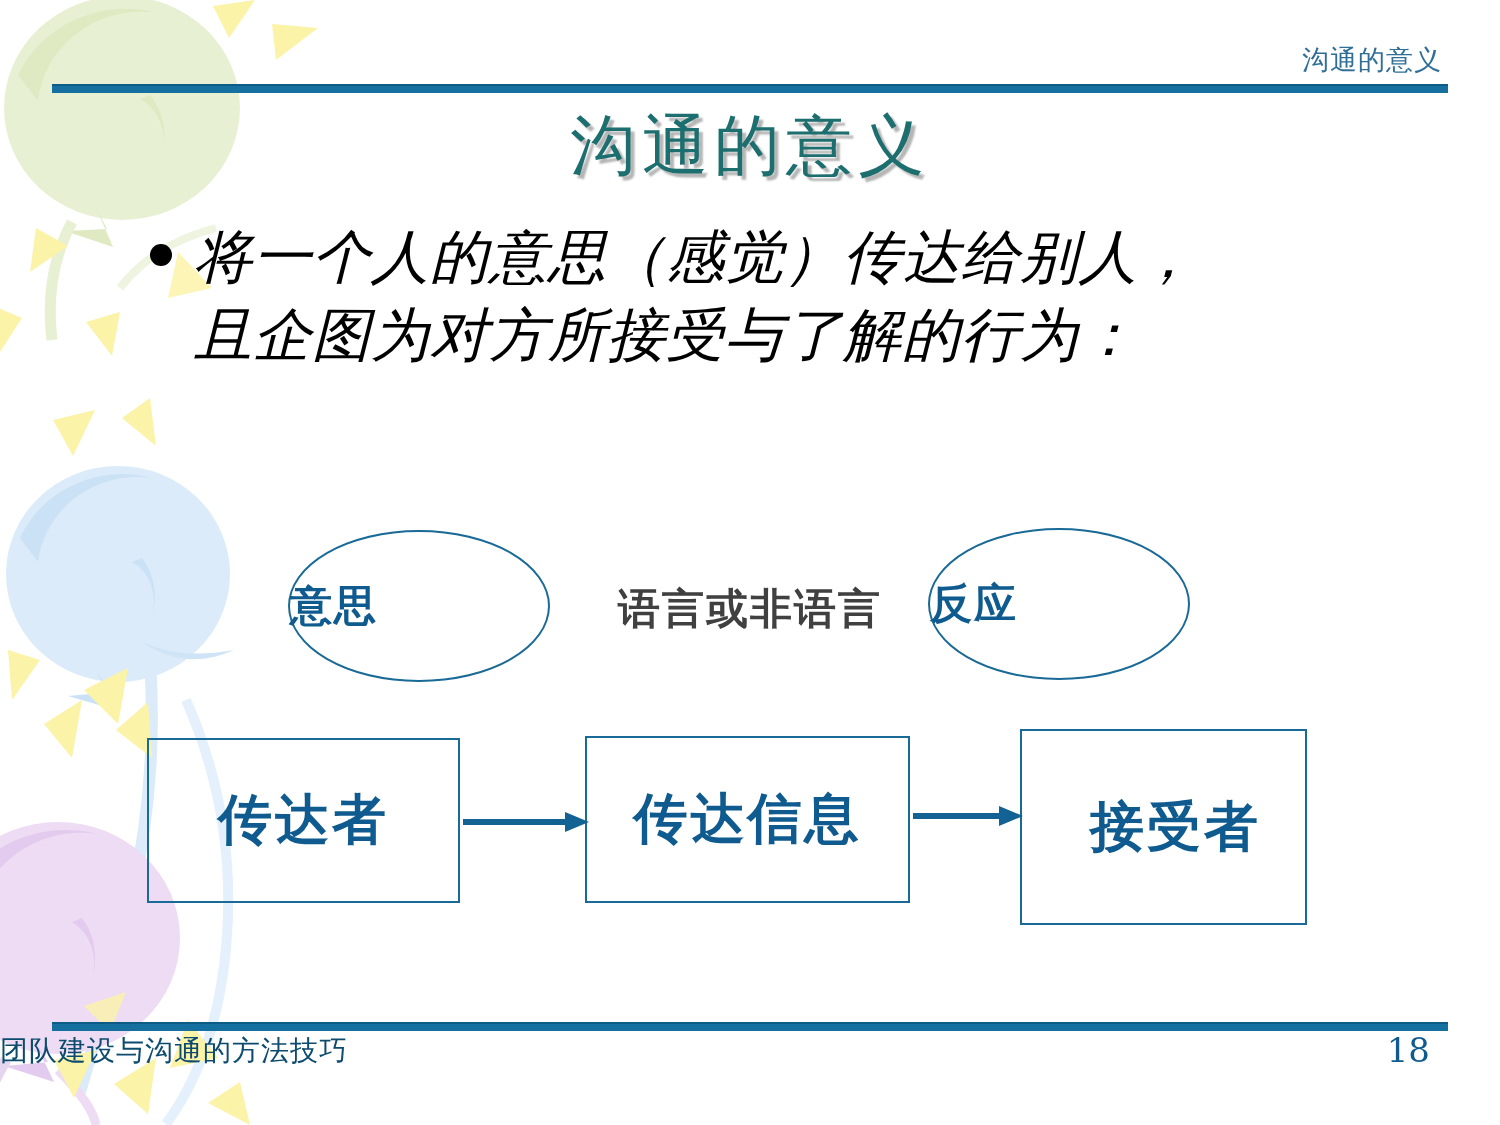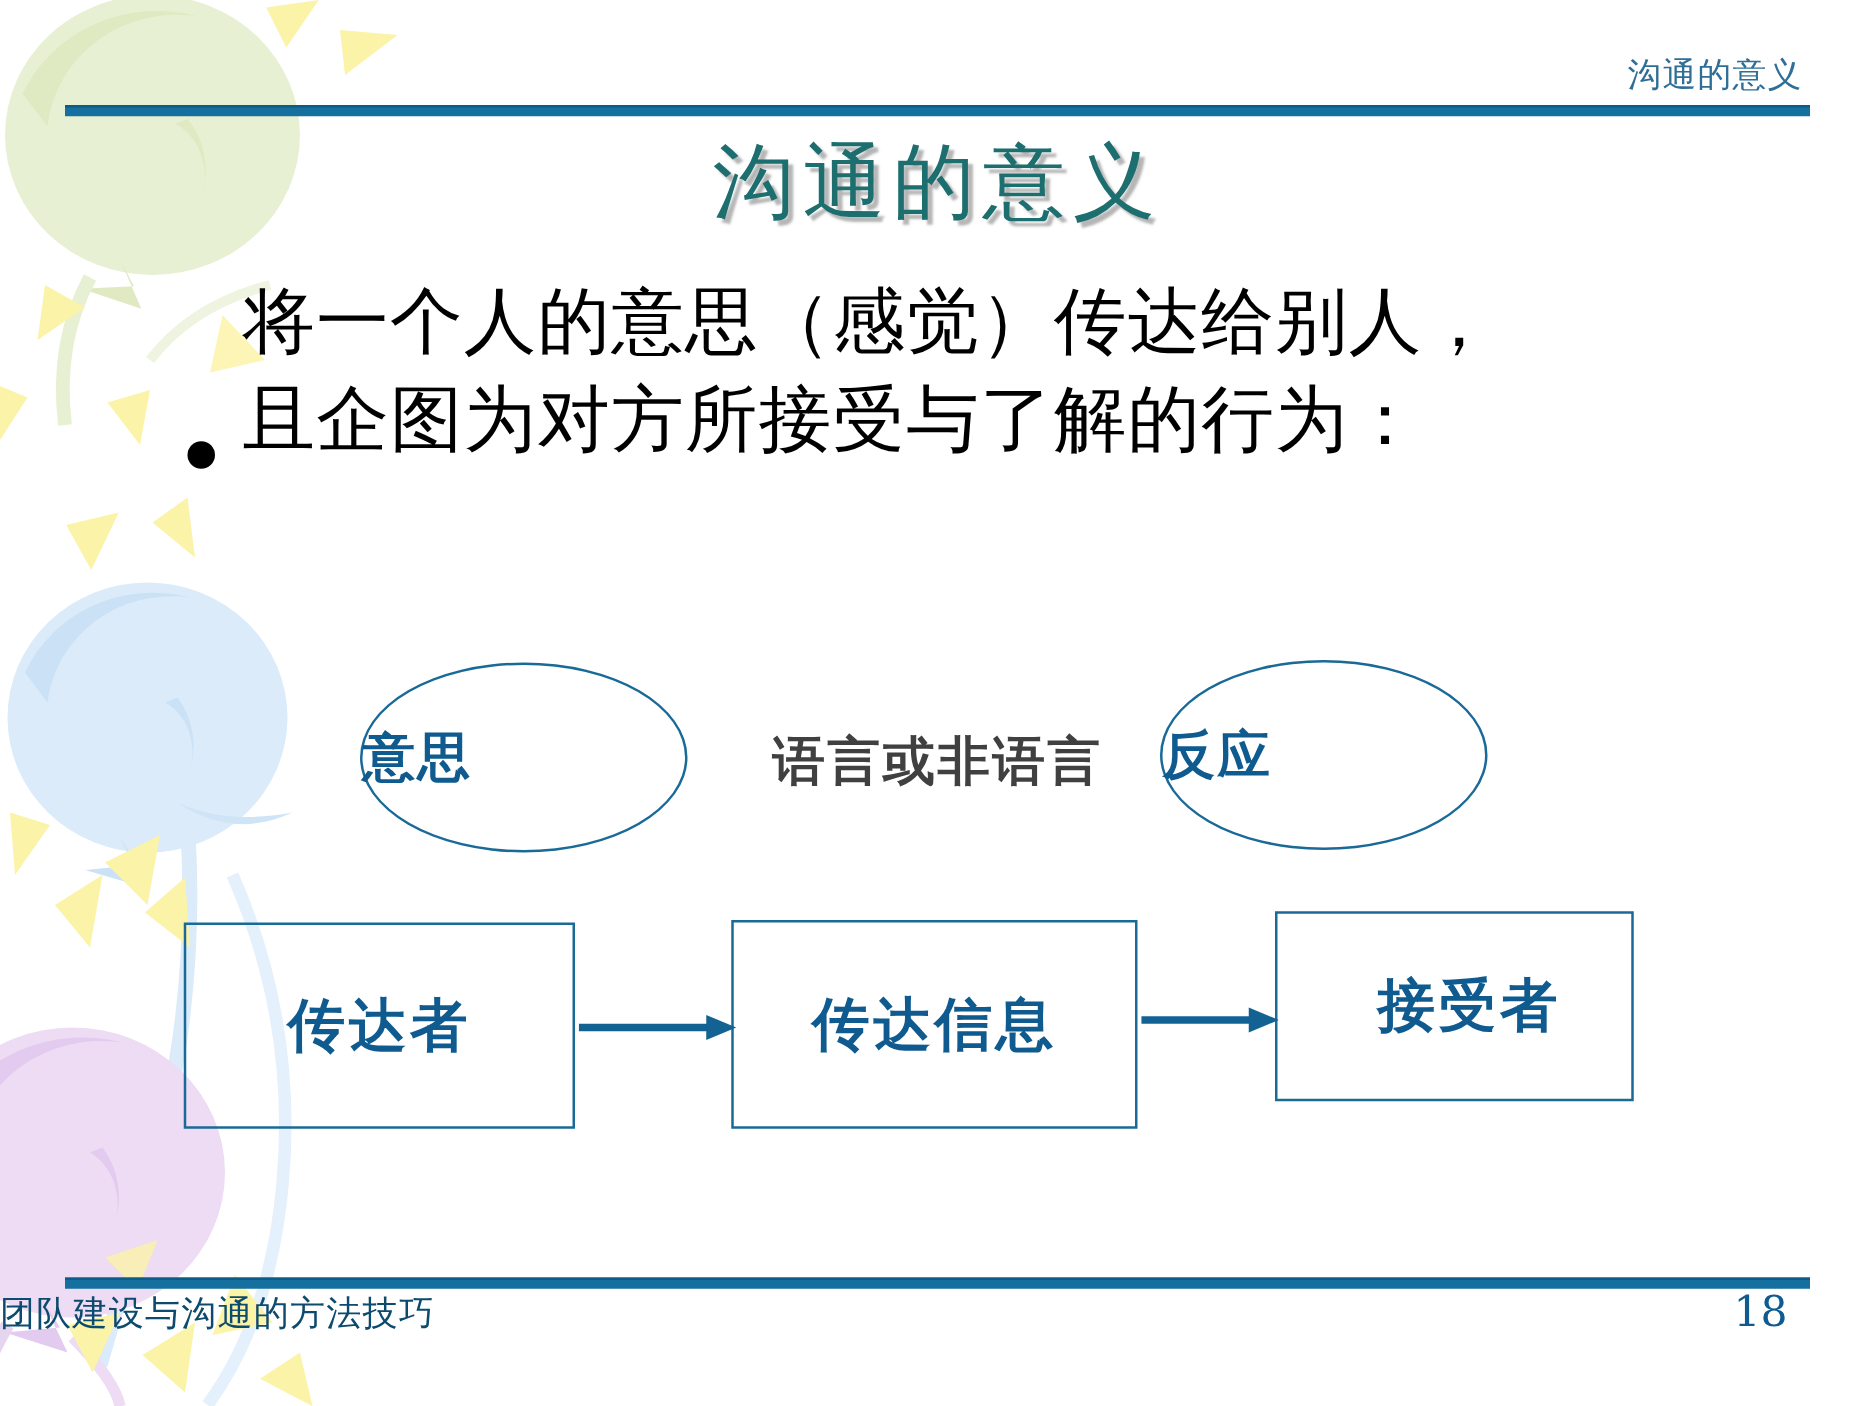--- a/index.html
+++ b/index.html
@@ -76,21 +76,22 @@
 
   
   #body-block {
     position: absolute;
     left: 150px;
     top: 218px;
     width: 1250px;
   }
   #body-row {
     display: flex;
-    align-items: flex-end;
+    align-items: flex-start;
+    font-style: italic;
   }
   #bullet-dot {
     width: 22px;
     height: 22px;
     border-radius: 50%;
     background: #000000;
     margin-top: 26px;
     margin-right: 22px;
     flex: 0 0 auto;
   }
@@ -141,27 +142,27 @@
   .flow-box {
     position: absolute;
     border: 2px solid #1a6a97;
     box-sizing: border-box;
     background: transparent;
     display: flex;
     align-items: center;
     justify-content: center;
     color: #0f5b8f;
     font-weight: bold;
-    font-size: 46px;
+    font-size: 54px;
     letter-spacing: 3px;
     font-family: "DejaVu Serif", "Liberation Serif", serif;
   }
   #box-sender   { left: 147px; top: 738px; width: 313px; height: 165px; }
   #box-message  { left: 585px; top: 736px; width: 325px; height: 167px; }
-  #box-receiver { left: 1020px; top: 729px; width: 287px; height: 152px; padding-left: 24px; }
+  #box-receiver { left: 1020px; top: 729px; width: 287px; height: 196px; padding-left: 24px; }
 
   .arrow {
     position: absolute;
     height: 24px;
   }
 
   
   #footer-title {
     position: absolute;
     left: 0;

